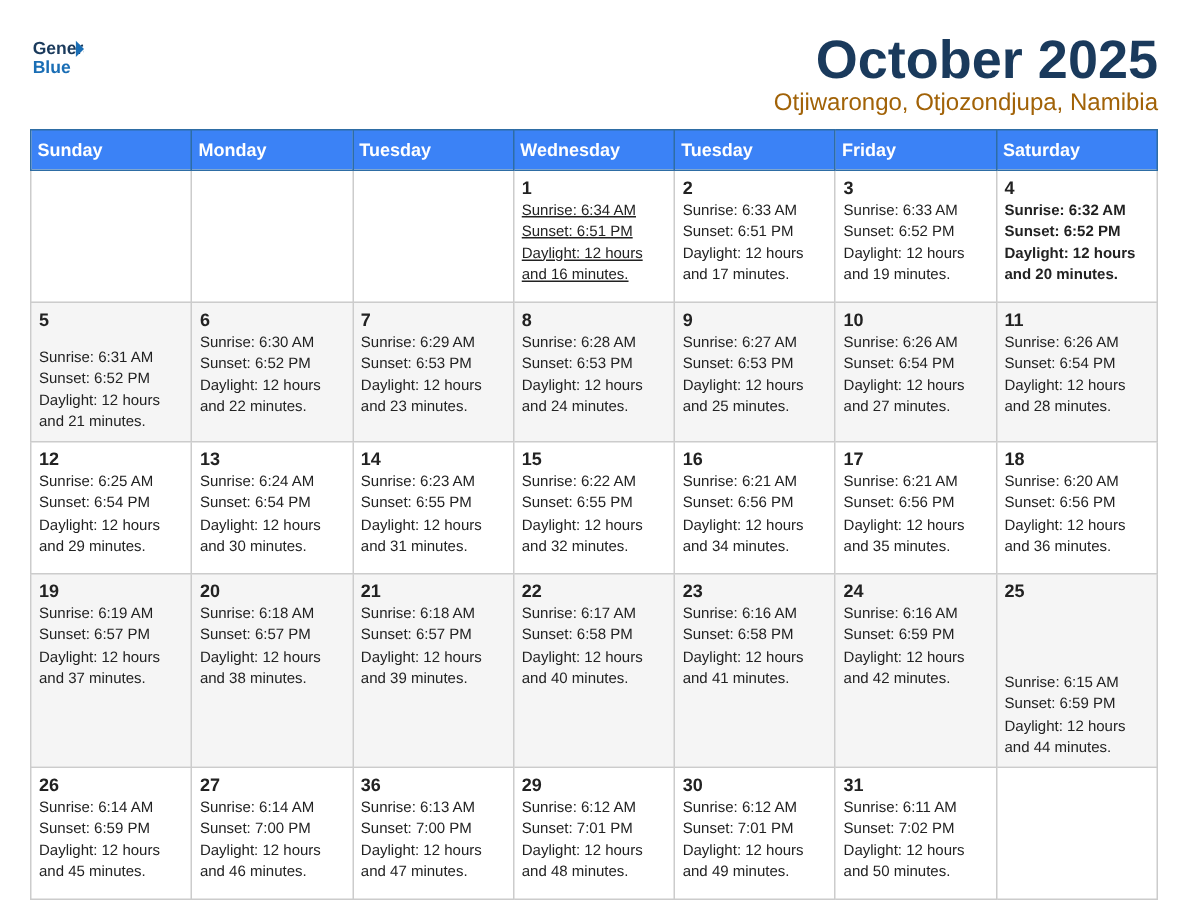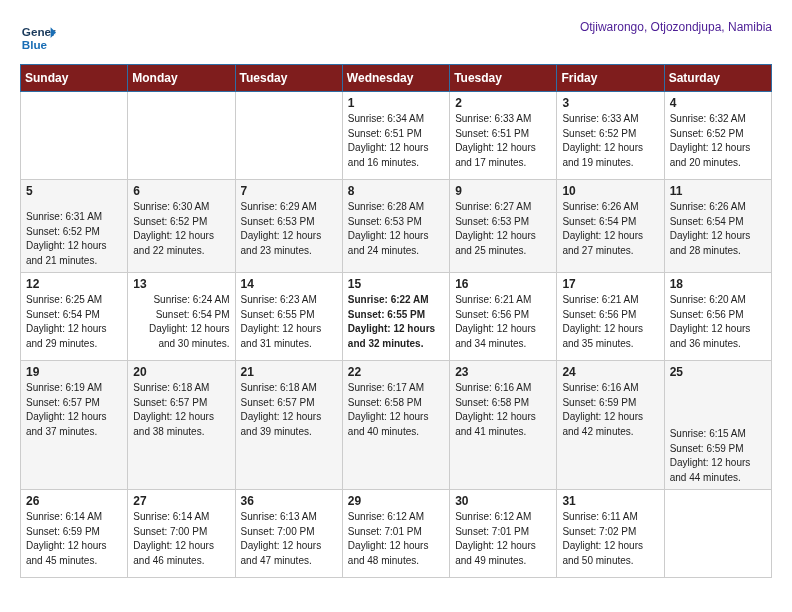--- a/index.html
+++ b/index.html
@@ -28,30 +28,30 @@
     .title-block {
       text-align: right;
     }
     .month-title {
       font-size: 36px;
       font-weight: bold;
       color: #1a3a5c;
       line-height: 1.1;
     }
     .location {
-      font-size: 12px;
-      color: #4c1d95;
+      font-size: 16px;
+      color: #a16207;
     }
     .calendar {
       width: 100%;
       border-collapse: collapse;
       border: 1px solid #ccc;
     }
     .calendar th {
-      background: #7f1d1d;
+      background: #3b82f6;
       color: #fff;
       font-size: 12px;
       font-weight: bold;
       padding: 6px 4px;
       text-align: left;
       border: 1px solid #2e6da4;
     }
     .calendar td {
       width: calc(100%/7);
       vertical-align: top;
@@ -84,20 +84,21 @@
 
 <div class="header">
   <div class="logo">
     <svg class="logo-icon" viewBox="0 0 40 40">
       <text x="2" y="18" font-family="Arial" font-size="13" font-weight="bold" fill="#1a3a5c">General</text>
       <text x="2" y="32" font-family="Arial" font-size="13" font-weight="bold" fill="#1a6eb5">Blue</text>
       <polygon points="34,8 40,14 34,20" fill="#1a6eb5"></polygon>
     </svg>
   </div>
   <div class="title-block">
+    <div class="month-title">October 2025</div>
     <div class="location">Otjiwarongo, Otjozondjupa, Namibia</div>
   </div>
 </div>
 
 <table class="calendar">
   <thead>
     <tr>
     <th>Sunday</th>
         <th>Monday</th>
         <th>Tuesday</th>
@@ -107,42 +108,42 @@
         <th>Saturday</th>
       </tr>
   </thead>
   <tbody id="calendar-body">
   <tr>
         <td class="empty-cell"></td>
         <td class="empty-cell"></td>
         <td class="empty-cell"></td>
         <td>
           <div class="day-number">1</div>
-          <div class="day-info" style="white-space: pre-line;">Sunrise: 6:34 AM
+          <div class="day-info" style="white-space: pre-line; text-decoration: underline;">Sunrise: 6:34 AM
 Sunset: 6:51 PM
 Daylight: 12 hours
 and 16 minutes.</div>
         </td>
         <td>
           <div class="day-number">2</div>
           <div class="day-info" style="white-space: pre-line;">Sunrise: 6:33 AM
 Sunset: 6:51 PM
 Daylight: 12 hours
 and 17 minutes.</div>
         </td>
         <td>
           <div class="day-number">3</div>
           <div class="day-info" style="white-space: pre-line;">Sunrise: 6:33 AM
 Sunset: 6:52 PM
 Daylight: 12 hours
 and 19 minutes.</div>
         </td>
         <td>
           <div class="day-number">4</div>
-          <div class="day-info" style="white-space: pre-line;">Sunrise: 6:32 AM
+          <div class="day-info" style="white-space: pre-line; font-weight: bold;">Sunrise: 6:32 AM
 Sunset: 6:52 PM
 Daylight: 12 hours
 and 20 minutes.</div>
         </td>
       </tr>
       <tr>
         <td class="shade">
           <div class="day-number">5</div>
           <div class="day-info" style="white-space: pre-line; margin-top: 12px;">Sunrise: 6:31 AM
 Sunset: 6:52 PM
@@ -195,35 +196,35 @@
       <tr>
         <td>
           <div class="day-number">12</div>
           <div class="day-info" style="white-space: pre-line;">Sunrise: 6:25 AM
 Sunset: 6:54 PM
 Daylight: 12 hours
 and 29 minutes.</div>
         </td>
         <td>
           <div class="day-number">13</div>
-          <div class="day-info" style="white-space: pre-line; text-align: right;">Sunrise: 6:24 AM
+          <div class="day-info" style="white-space: pre-line;">Sunrise: 6:24 AM
 Sunset: 6:54 PM
 Daylight: 12 hours
 and 30 minutes.</div>
         </td>
         <td>
           <div class="day-number">14</div>
           <div class="day-info" style="white-space: pre-line;">Sunrise: 6:23 AM
 Sunset: 6:55 PM
 Daylight: 12 hours
 and 31 minutes.</div>
         </td>
         <td>
           <div class="day-number">15</div>
-          <div class="day-info" style="white-space: pre-line; font-weight: bold;">Sunrise: 6:22 AM
+          <div class="day-info" style="white-space: pre-line;">Sunrise: 6:22 AM
 Sunset: 6:55 PM
 Daylight: 12 hours
 and 32 minutes.</div>
         </td>
         <td>
           <div class="day-number">16</div>
           <div class="day-info" style="white-space: pre-line;">Sunrise: 6:21 AM
 Sunset: 6:56 PM
 Daylight: 12 hours
 and 34 minutes.</div>

